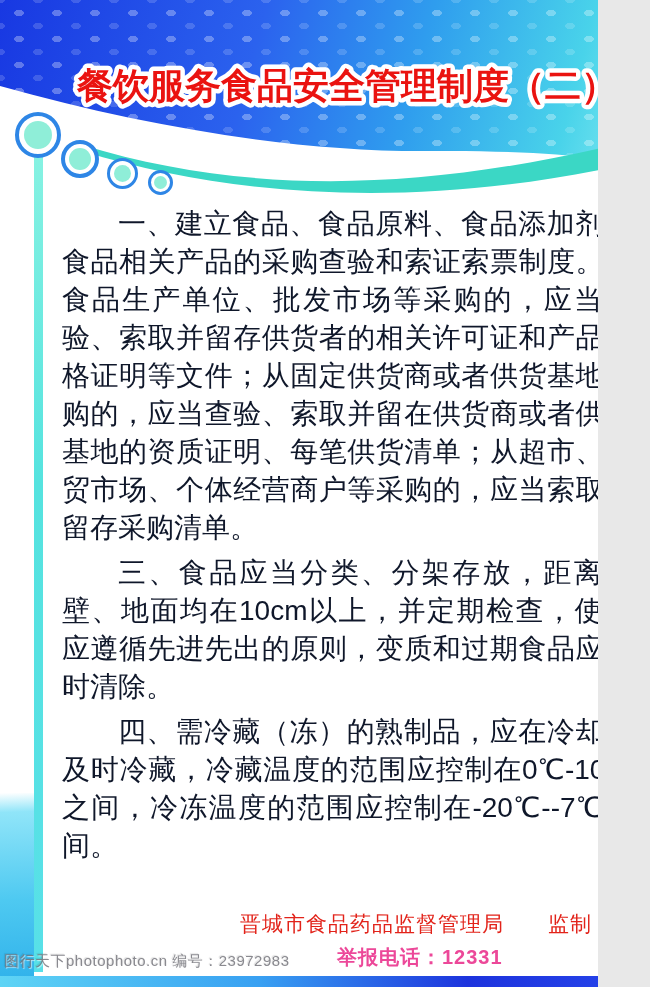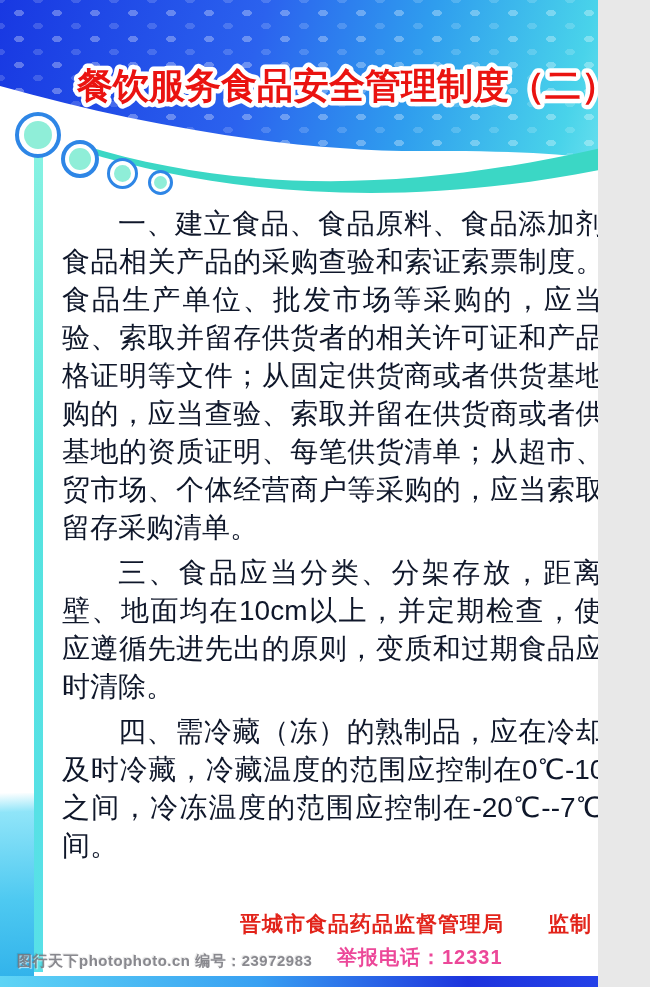--- a/index.html
+++ b/index.html
@@ -91,21 +91,21 @@
   }
 
   
   .footer-issuer {
     position: absolute;
     left: 0; top: 910px;
     width: 592px;
     text-align: right;
     color: #e2231a;
     font-size: 21px;
-    font-weight: bold;
+    font-weight: normal;
     letter-spacing: 1px;
     z-index: 5;
   }
   .footer-hotline {
     position: absolute;
     left: 337px; top: 944px;
     color: #ec4899;
     font-size: 20px;
     font-weight: bold;
     letter-spacing: 1px;
@@ -115,23 +115,23 @@
   .bottom-bar {
     position: absolute;
     left: 0; bottom: 0;
     width: 650px; height: 11px;
     background: linear-gradient(90deg, #5ed4f5 0%, #38a0f2 40%, #1d33dd 72%, #2746ec 100%);
     z-index: 6;
   }
 
   .watermark {
     position: absolute;
-    left: 17px; top: 952px;
+    left: 4px; top: 952px;
     font-size: 15px;
-    font-weight: bold;
+    font-weight: normal;
     letter-spacing: 0.5px;
     color: rgba(118,118,124,0.85);
     text-shadow: 1px 1px 1px rgba(255,255,255,0.65), -1px -1px 1px rgba(0,0,0,0.12);
     z-index: 9;
     white-space: nowrap;
   }
 </style>
 </head>
 <body>
 

